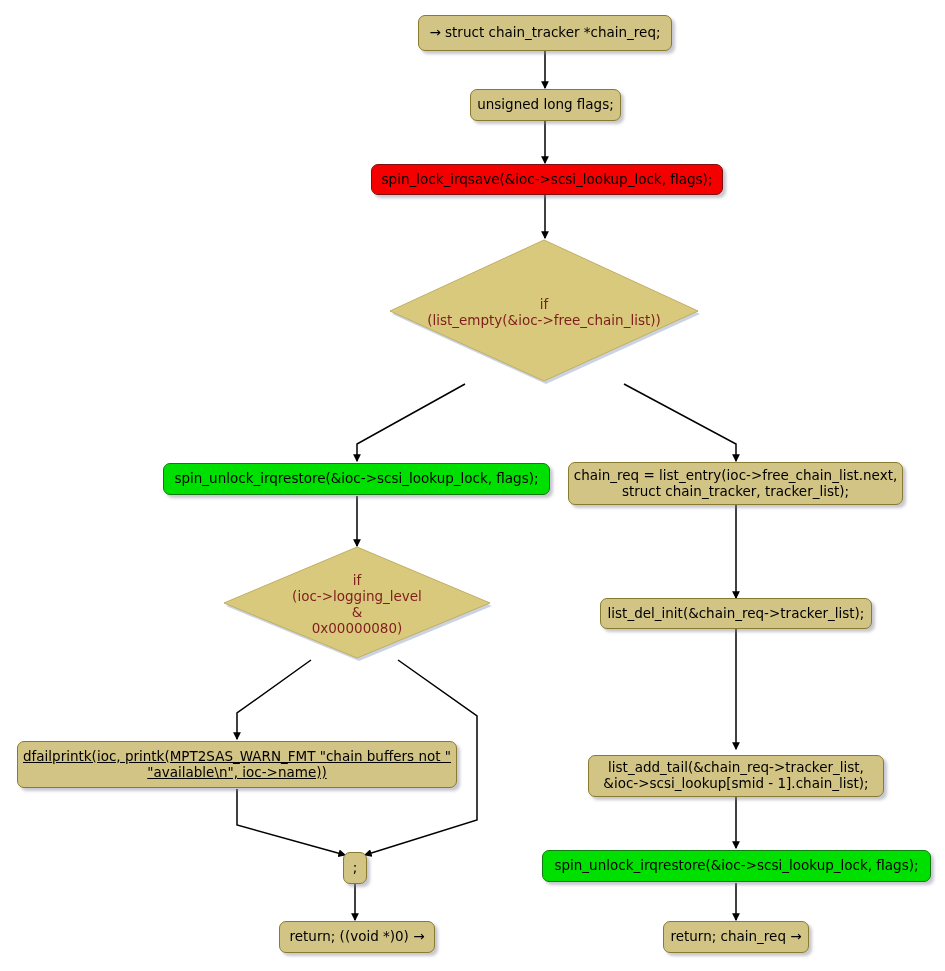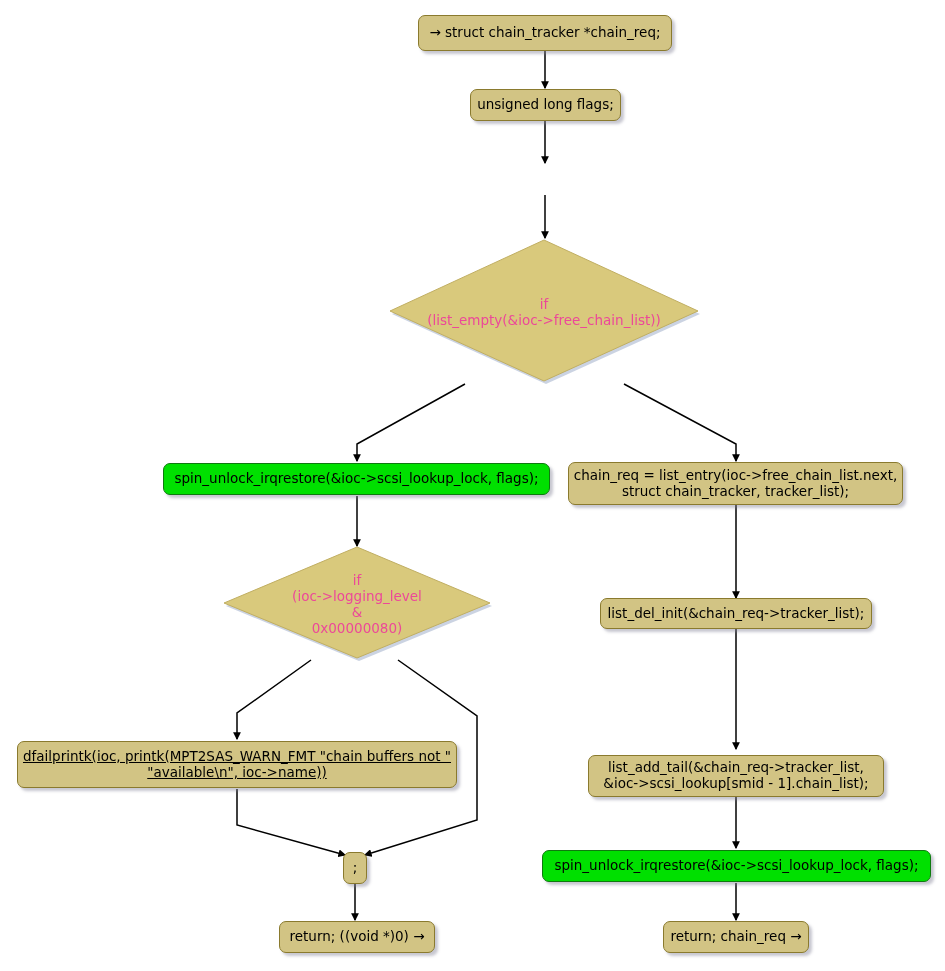--- a/index.html
+++ b/index.html
@@ -65,21 +65,21 @@
     left: 0; top: 0;
     width: 100%;
     height: 100%;
     display: flex;
     align-items: center;
     justify-content: center;
     text-align: center;
     white-space: pre;
     font-size: 13.5px;
     line-height: 1.2;
-    color: #ec4899;
+    color: #7f1d1d;
   }
 </style>
 </head>
 <body>
 
 <div id="canvas">
 
   <svg class="edges" viewBox="0 0 945 971" xmlns="http://www.w3.org/2000/svg">
     <defs>
       <marker id="arrow" viewBox="0 0 10 10" refX="8.5" refY="5" markerWidth="5.2" markerHeight="5.2" orient="auto-start-reverse">
@@ -101,20 +101,21 @@
       <path d="M 736 789 L 736 848"></path>
       <path d="M 355 884 L 355 920"></path>
       <path d="M 736 883 L 736 920"></path>
     </g>
   </svg>
 
   <div class="node box" style="left:418px; top:15px; width:254px; height:36px;">→ struct chain_tracker *chain_req;</div>
 
   <div class="node box" style="left:470px; top:89px; width:151px; height:32px;">unsigned long flags;</div>
 
+  <div class="node box red" style="left:371px; top:164px; width:352px; height:31px;">spin_lock_irqsave(&amp;ioc-&gt;scsi_lookup_lock, flags);</div>
 
   <div class="diamond-wrap" style="left:385px; top:238px; width:318px; height:148px;">
     <svg width="318" height="148" xmlns="http://www.w3.org/2000/svg">
       <polygon points="161,5 315,76 161,146 7,76" fill="#b9c4d8" opacity="0.75"></polygon>
       <polygon points="159,2 313,73 159,143 5,73" fill="#d9c97c" stroke="#c0ae62" stroke-width="1"></polygon>
     </svg>
     <div class="diamond-label">if
 (list_empty(&amp;ioc-&gt;free_chain_list))</div>
   </div>
 

